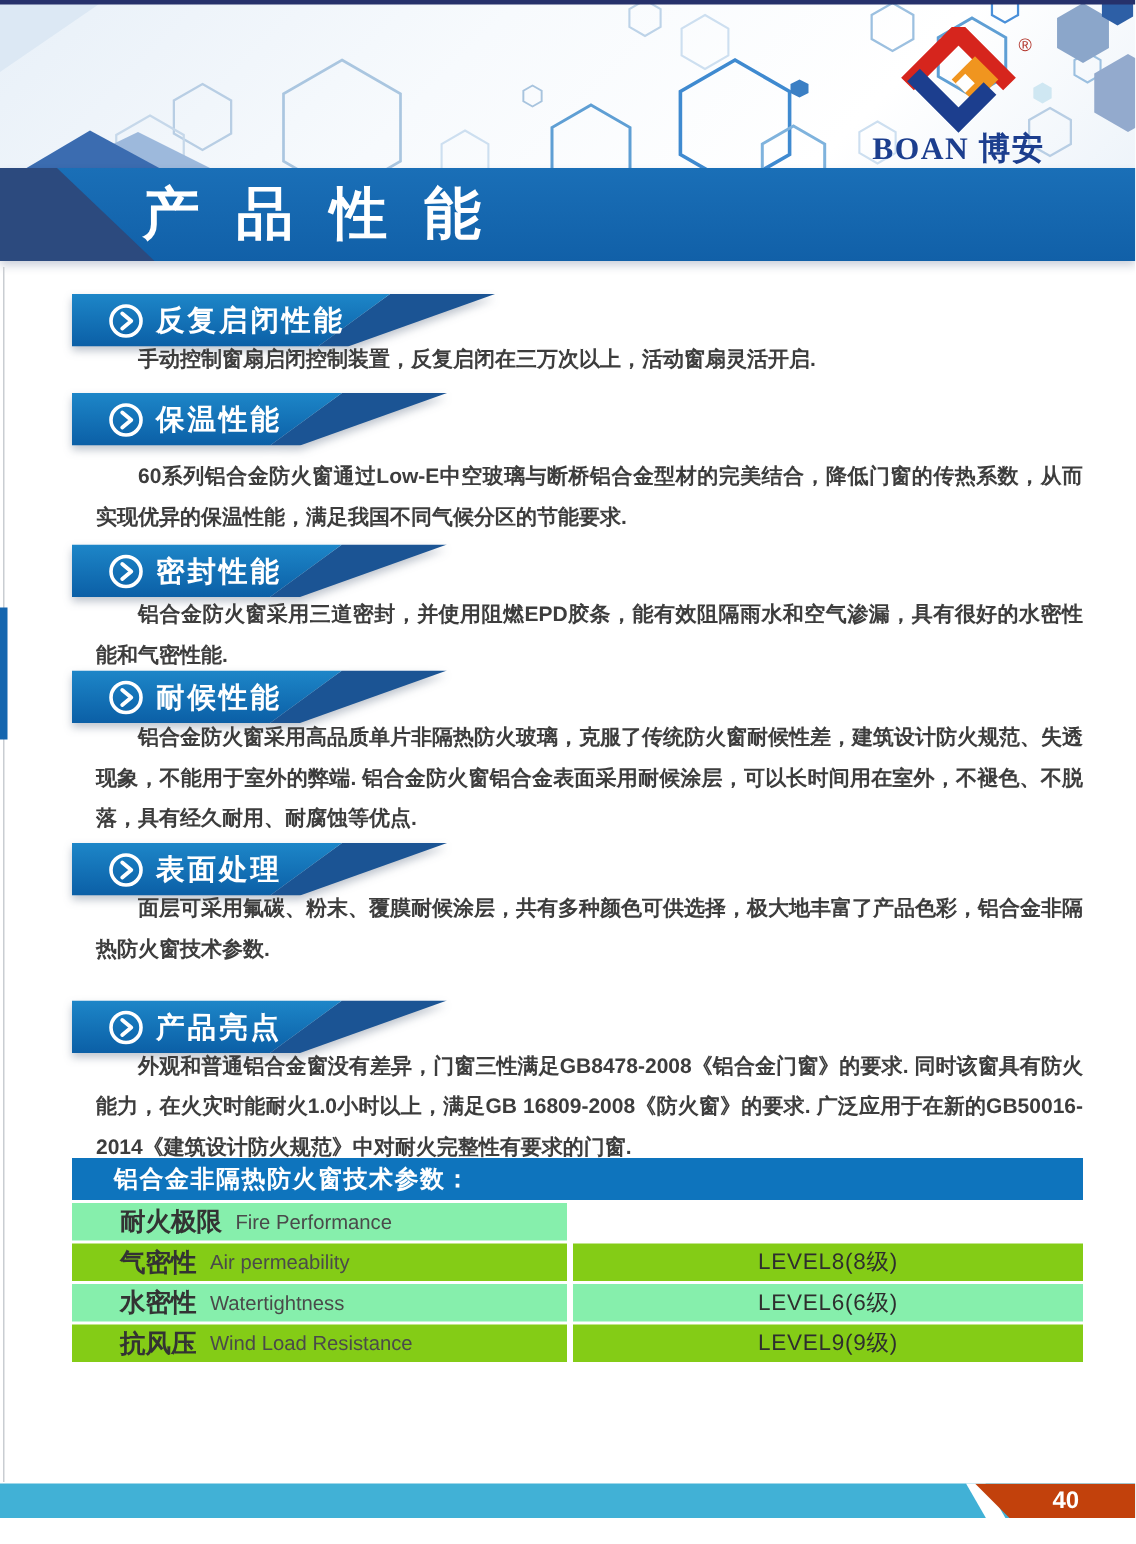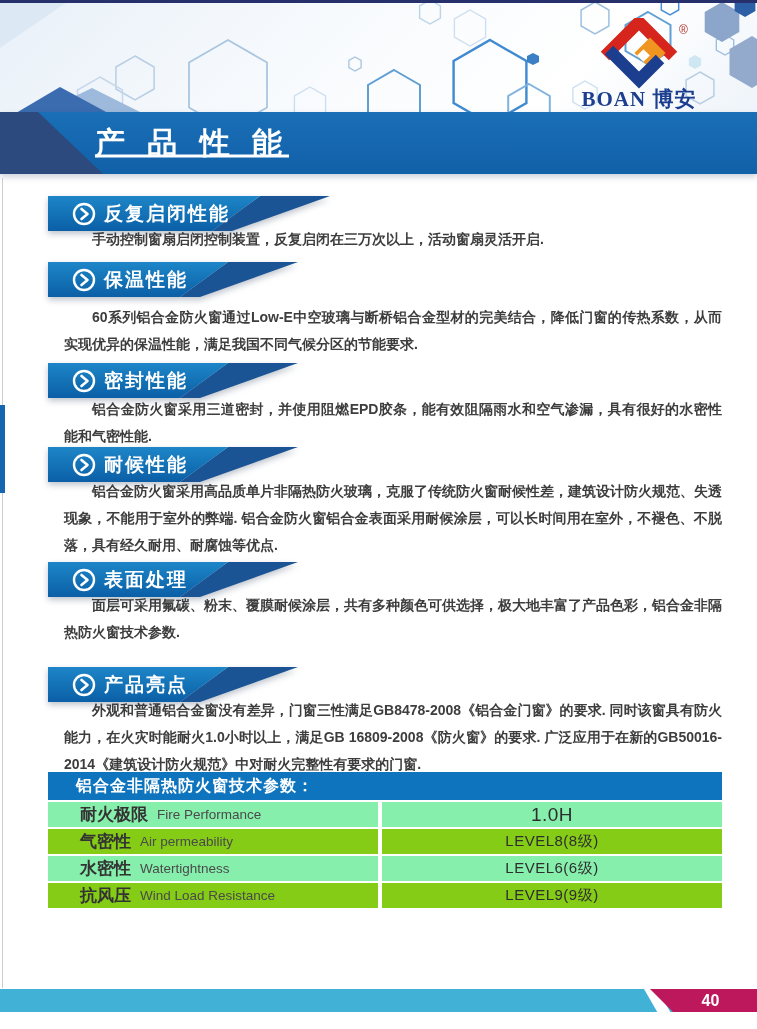--- a/index.html
+++ b/index.html
@@ -23,21 +23,21 @@
     background:linear-gradient(180deg,#1a6fb7,#1160a8);
     box-shadow:0 3px 6px rgba(20,40,90,.22);
   }
   .title-banner .navy-tri {
     position:absolute; inset:0;
     background:#2c4a7e;
     clip-path:polygon(0 0, 38px 0, 103px 100%, 0 100%);
   }
   .page-title {
     position:absolute; left:95px; top:50%; transform:translateY(-50%);
-    color:#ffffff; font-size:30px; font-weight:bold; letter-spacing:7px; white-space:nowrap;text-decoration:underline;
+    color:#ffffff; font-size:38px; font-weight:bold; letter-spacing:7px; white-space:nowrap;
   }
 
   
   .left-hairline { position:absolute; left:2px; top:178px; width:1px; height:810px; background:#c9cdd2; }
   .left-blue-strip { position:absolute; left:0; top:405px; width:5px; height:88px; background:#1566af; }
 
   
   .sec-head {
     position:absolute; left:48px; height:35px;
     filter:drop-shadow(0 3px 3px rgba(40,60,90,.30));
@@ -79,21 +79,21 @@
   .spec-val { font-size:15px; color:#2e2e2e; letter-spacing:.5px; }
   .spec-val.big { font-size:19px; }
 
   
   .footer-bar { position:absolute; left:0; top:989px; width:757px; height:23px; background:#41b1d6; }
   .footer-gap {
     position:absolute; top:989px; right:100px; width:13px; height:23px; background:#ffffff;
     transform:skewX(30deg); transform-origin:top left;
   }
   .page-num-block {
-    position:absolute; top:989px; right:0; width:107px; height:23px; background:#be185d;
+    position:absolute; top:989px; right:0; width:107px; height:23px; background:#c2410c;
     clip-path:polygon(0 0, 100% 0, 100% 100%, 23px 100%);
     display:flex; align-items:center; justify-content:center;
     color:#ffffff; font-size:16px; font-weight:bold; padding-left:14px;
   }
 </style>
 </head>
 <body>
 
 <div class="page">
 
@@ -249,23 +249,20 @@
   <p class="sec-body" style="top:697px">外观和普通铝合金窗没有差异，门窗三性满足GB8478-2008《铝合金门窗》的要求. 同时该窗具有防火能力，在火灾时能耐火1.0小时以上，满足GB 16809-2008《防火窗》的要求. 广泛应用于在新的GB50016-2014《建筑设计防火规范》中对耐火完整性有要求的门窗.</p>
 
   <div class="spec-table">
     <div class="spec-table-title">铝合金非隔热防火窗技术参数：</div>
 
     <div class="spec-row row-grey">
       <div class="cell-left">
         <span class="spec-cn">耐火极限</span>
         <span class="spec-en">Fire Performance</span>
       </div>
-      <div class="cell-right">
-        <span class="spec-val big">1.0H</span>
-      </div>
     </div>
 
     <div class="spec-row row-light">
       <div class="cell-left">
         <span class="spec-cn">气密性</span>
         <span class="spec-en">Air permeability</span>
       </div>
       <div class="cell-right">
         <span class="spec-val">LEVEL8(8级)</span>
       </div>

